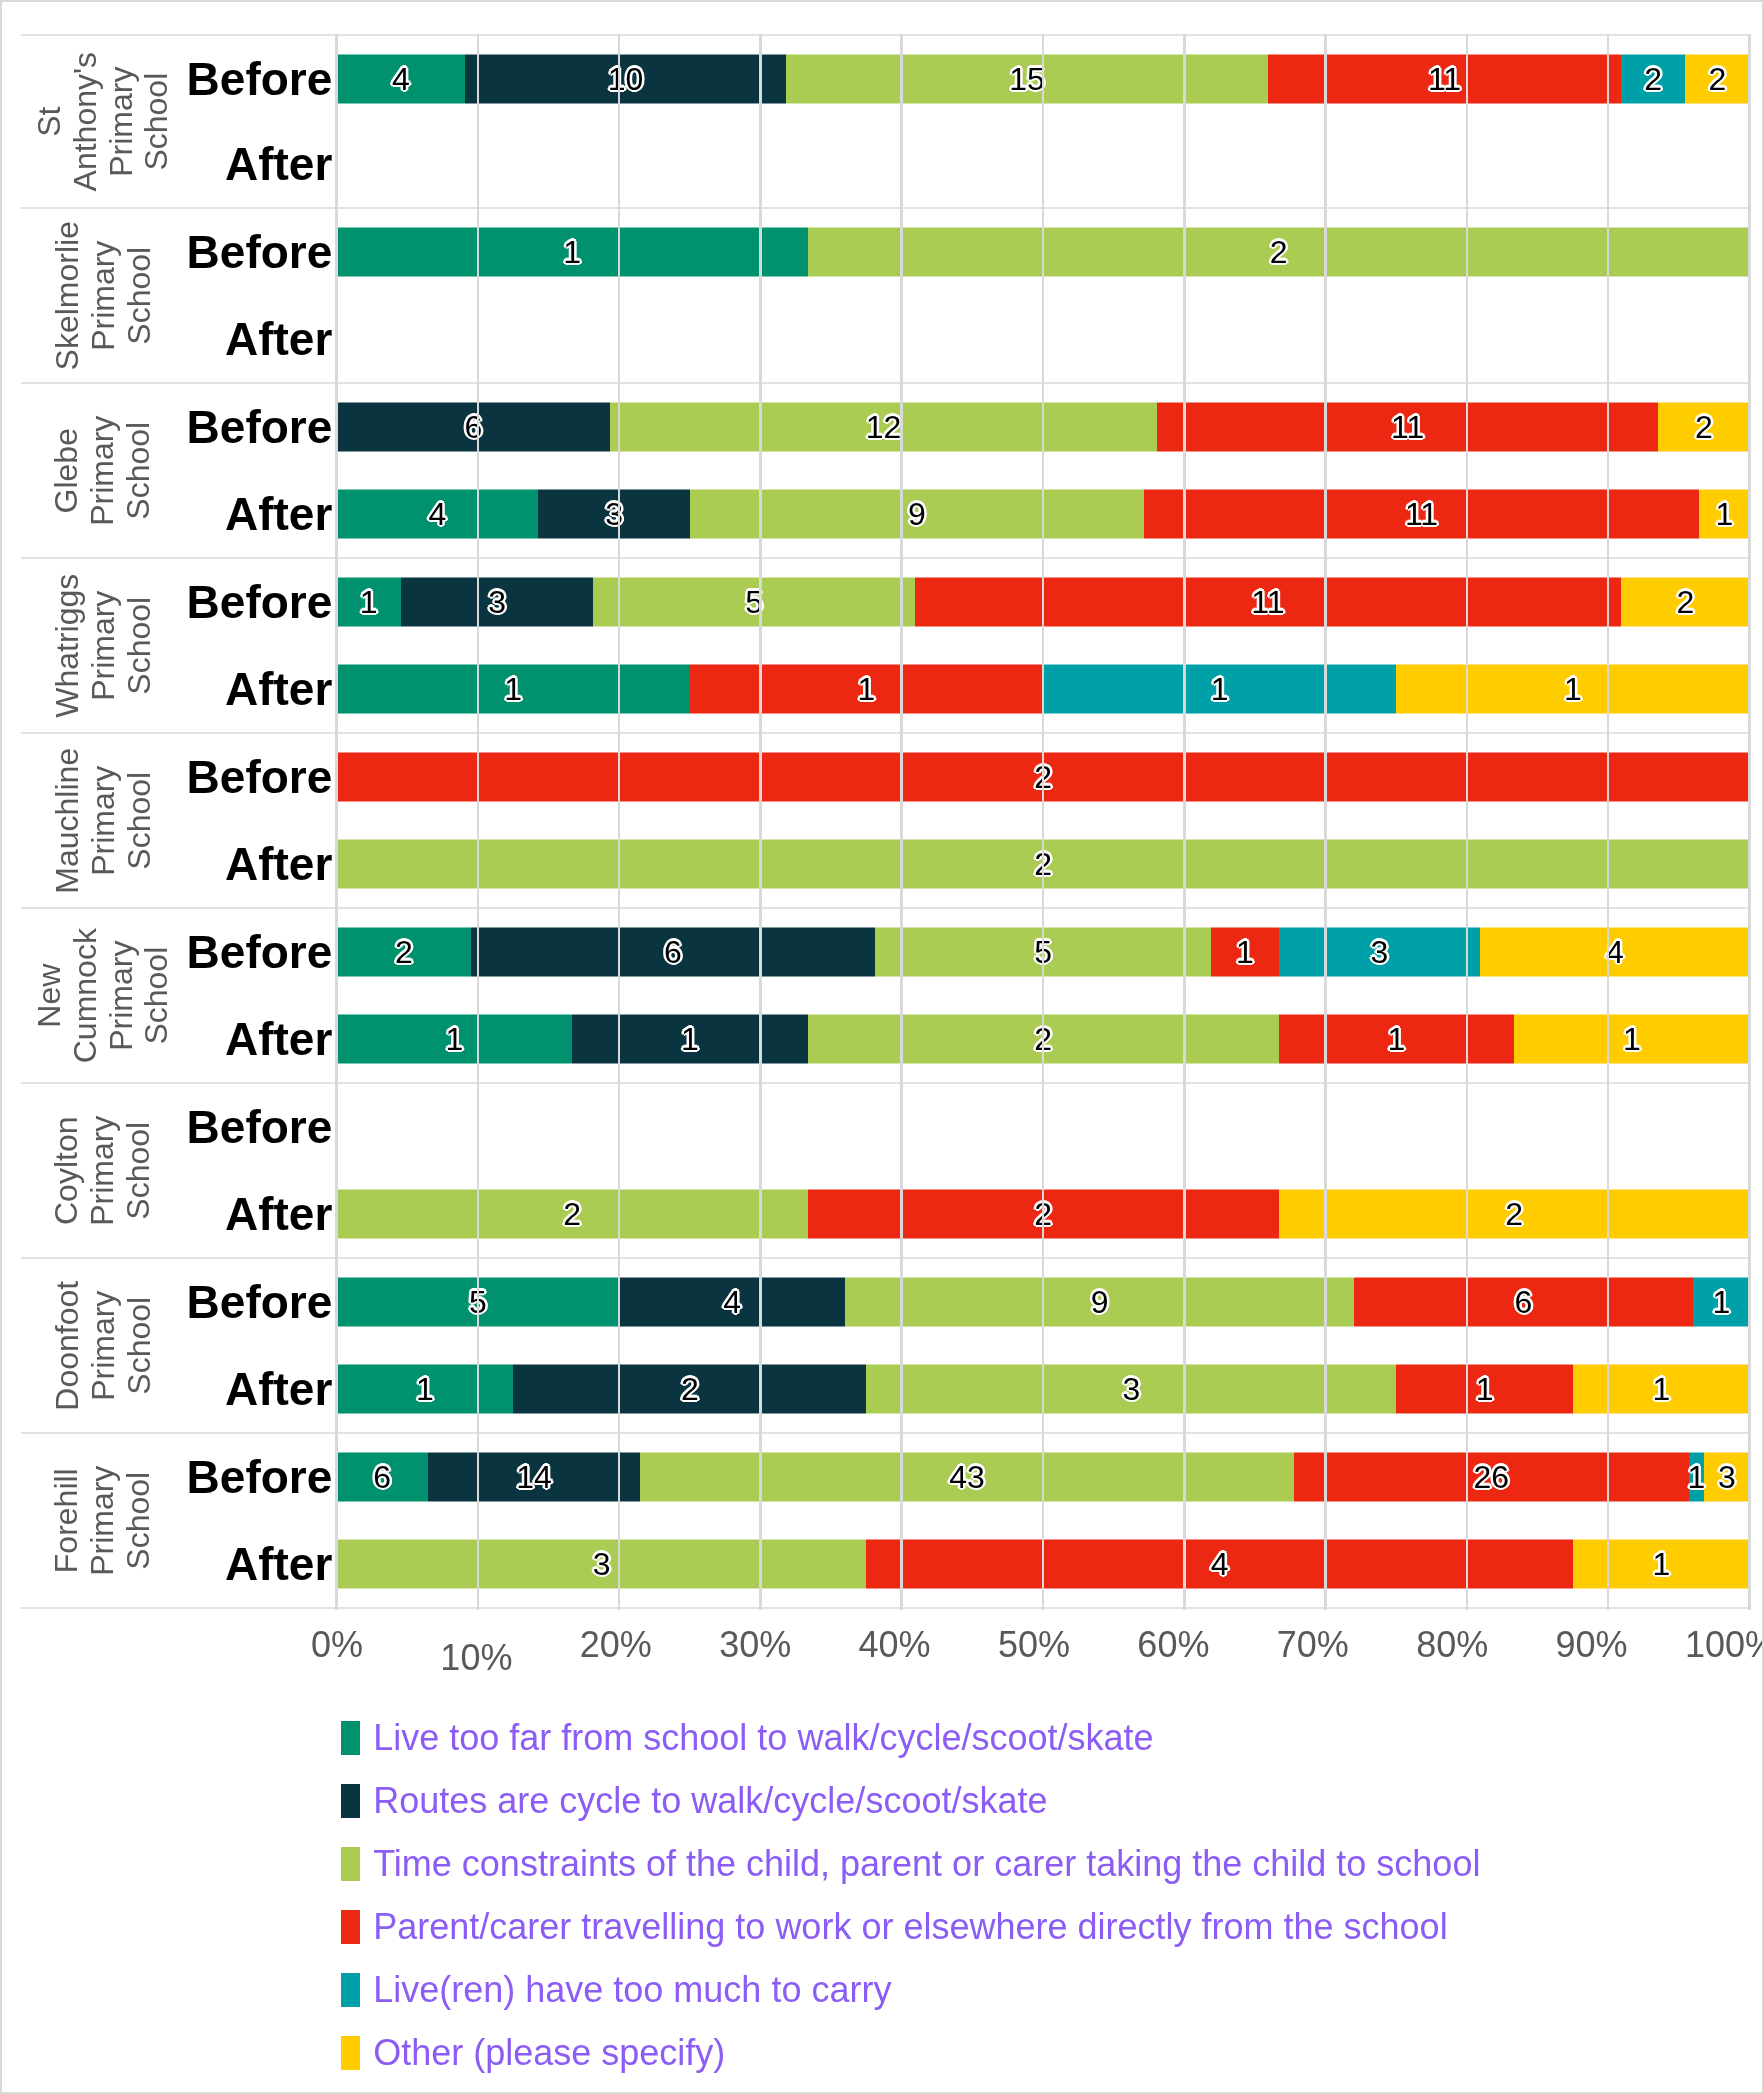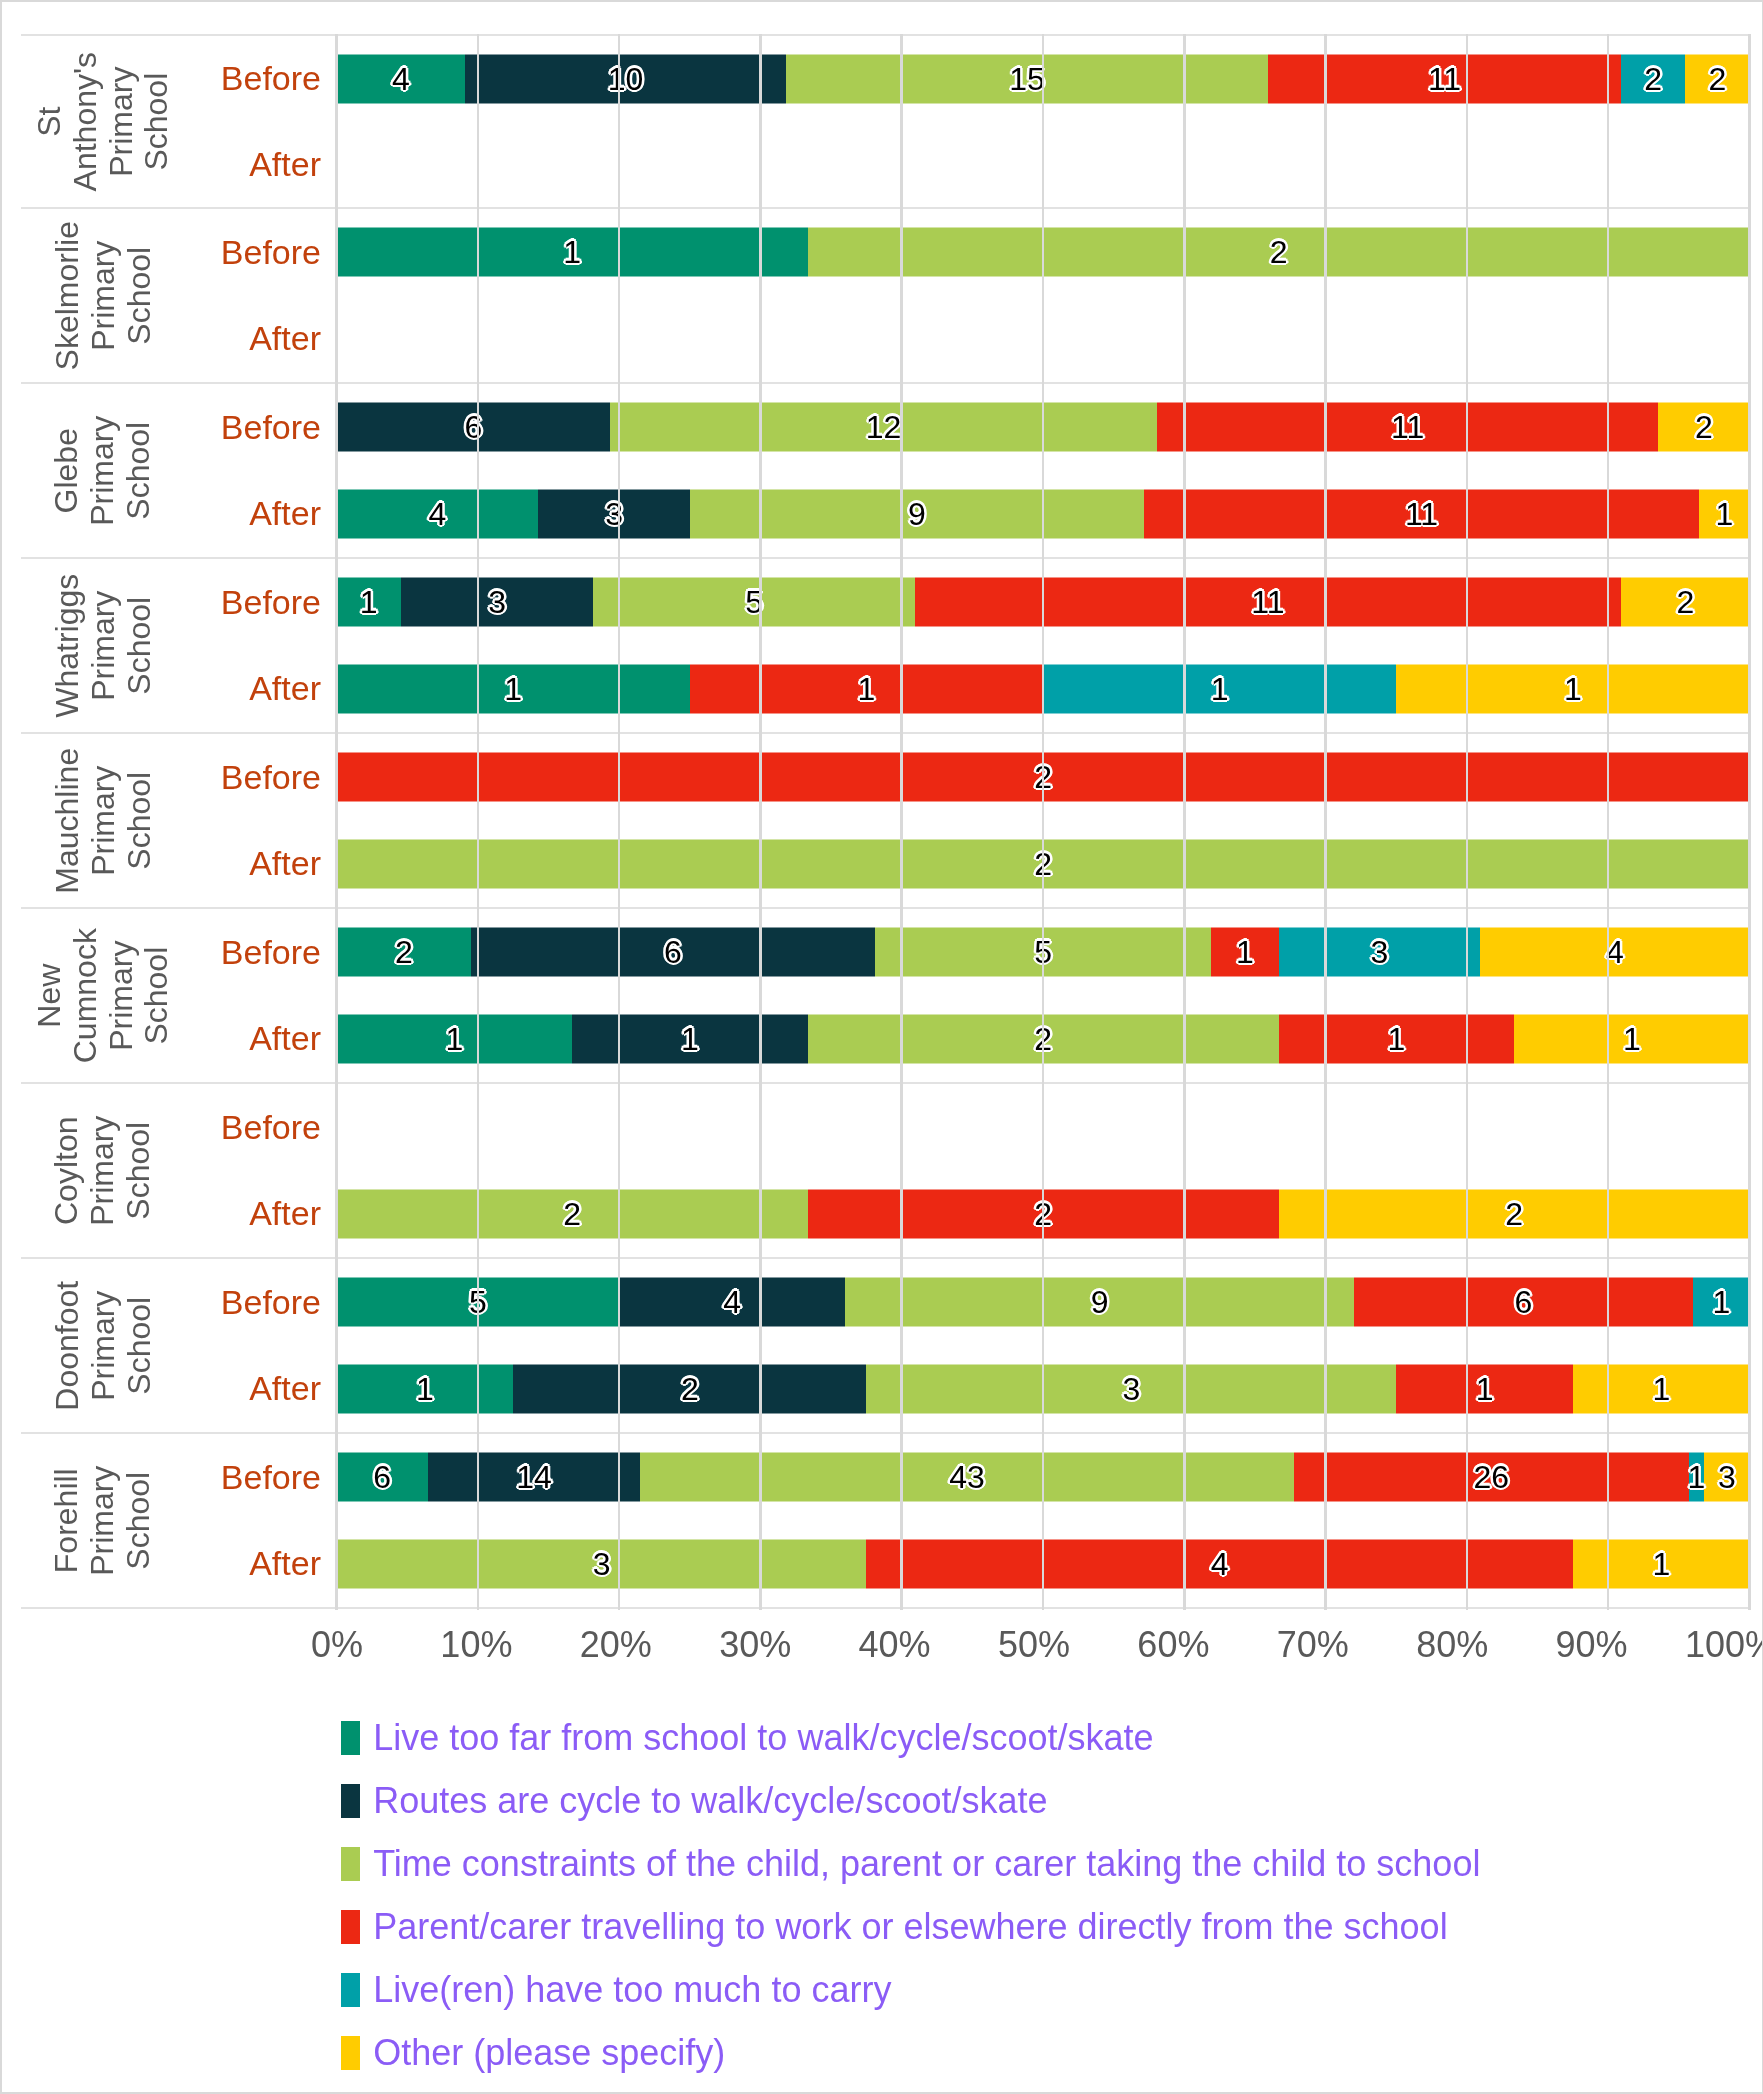--- a/index.html
+++ b/index.html
@@ -71,28 +71,29 @@
     line-height: 1.12;
   }
 
   .ba-col {
     flex: 1;
     display: flex;
     flex-direction: column;
     justify-content: space-between;
   }
   .ba-label {
-    font-size: 34px;
-    color: #c2410c;
+    font-size: 46px;
+    color: #000000;
     text-align: right;
     padding-right: 13.6px;
     height: 50%;
     display: flex;
     align-items: center;
     justify-content: flex-end;
+    font-weight: bold;
   }
 
   
   .bars-col {
     flex: 1;
     position: relative;
     display: flex;
     flex-direction: column;
     justify-content: space-between;
   }
@@ -611,21 +612,21 @@
                 </div>
               </div>
             </div>
           </div>
         </div>
       </div>
   </div>
 
   <div class="xaxis" id="xaxis">
       <div class="xtick" style="left: 0%;">0%</div>
-      <div class="xtick" style="left: 10%;">10%</div>
+      <div class="xtick" style="left: 10%; margin-top: 13px;">10%</div>
       <div class="xtick" style="left: 20%;">20%</div>
       <div class="xtick" style="left: 30%;">30%</div>
       <div class="xtick" style="left: 40%;">40%</div>
       <div class="xtick" style="left: 50%;">50%</div>
       <div class="xtick" style="left: 60%;">60%</div>
       <div class="xtick" style="left: 70%;">70%</div>
       <div class="xtick" style="left: 80%;">80%</div>
       <div class="xtick" style="left: 90%;">90%</div>
       <div class="xtick" style="left: 100%;">100%</div>
     </div>

